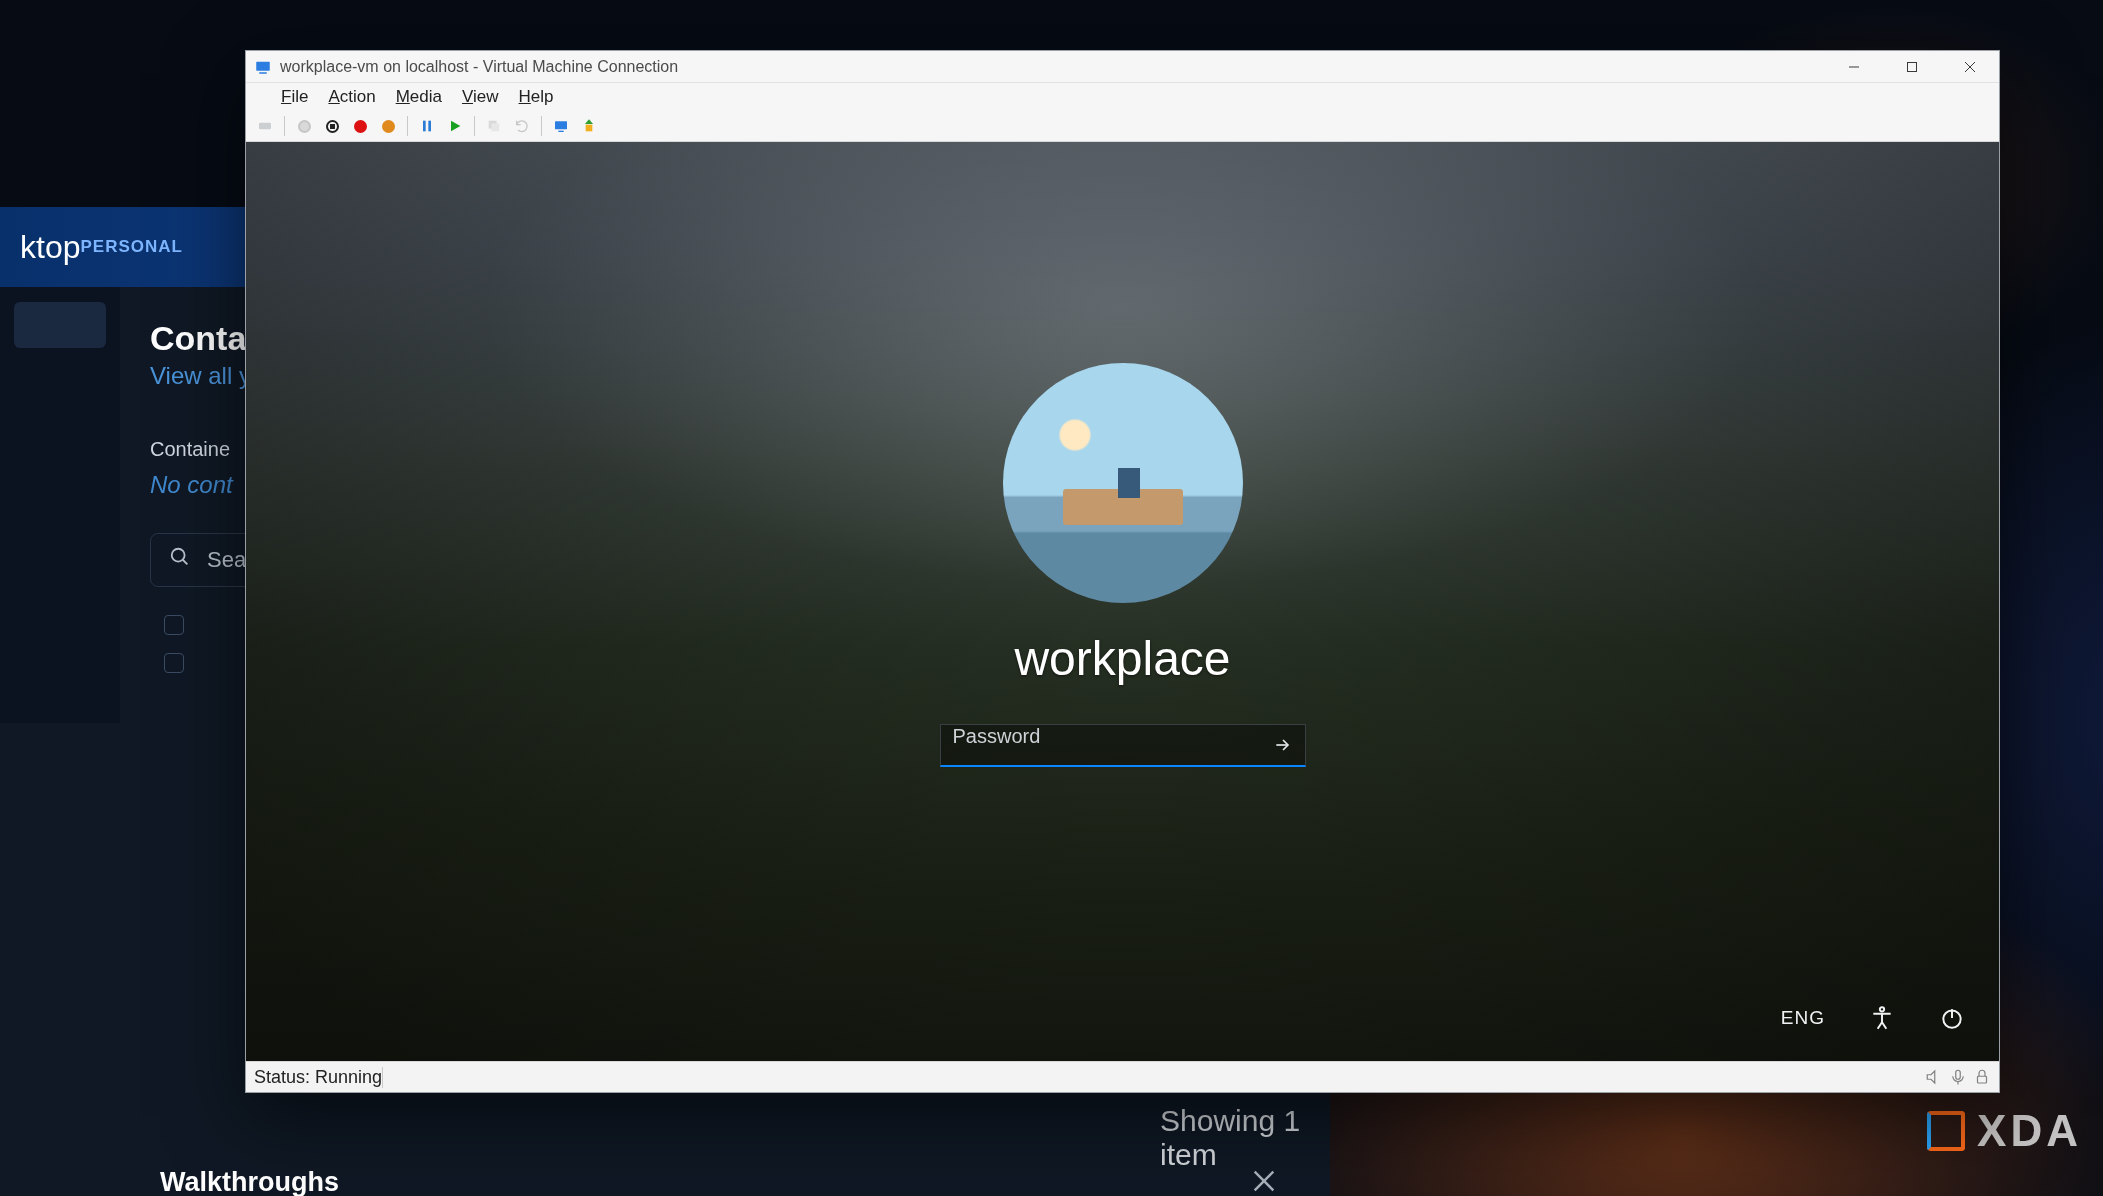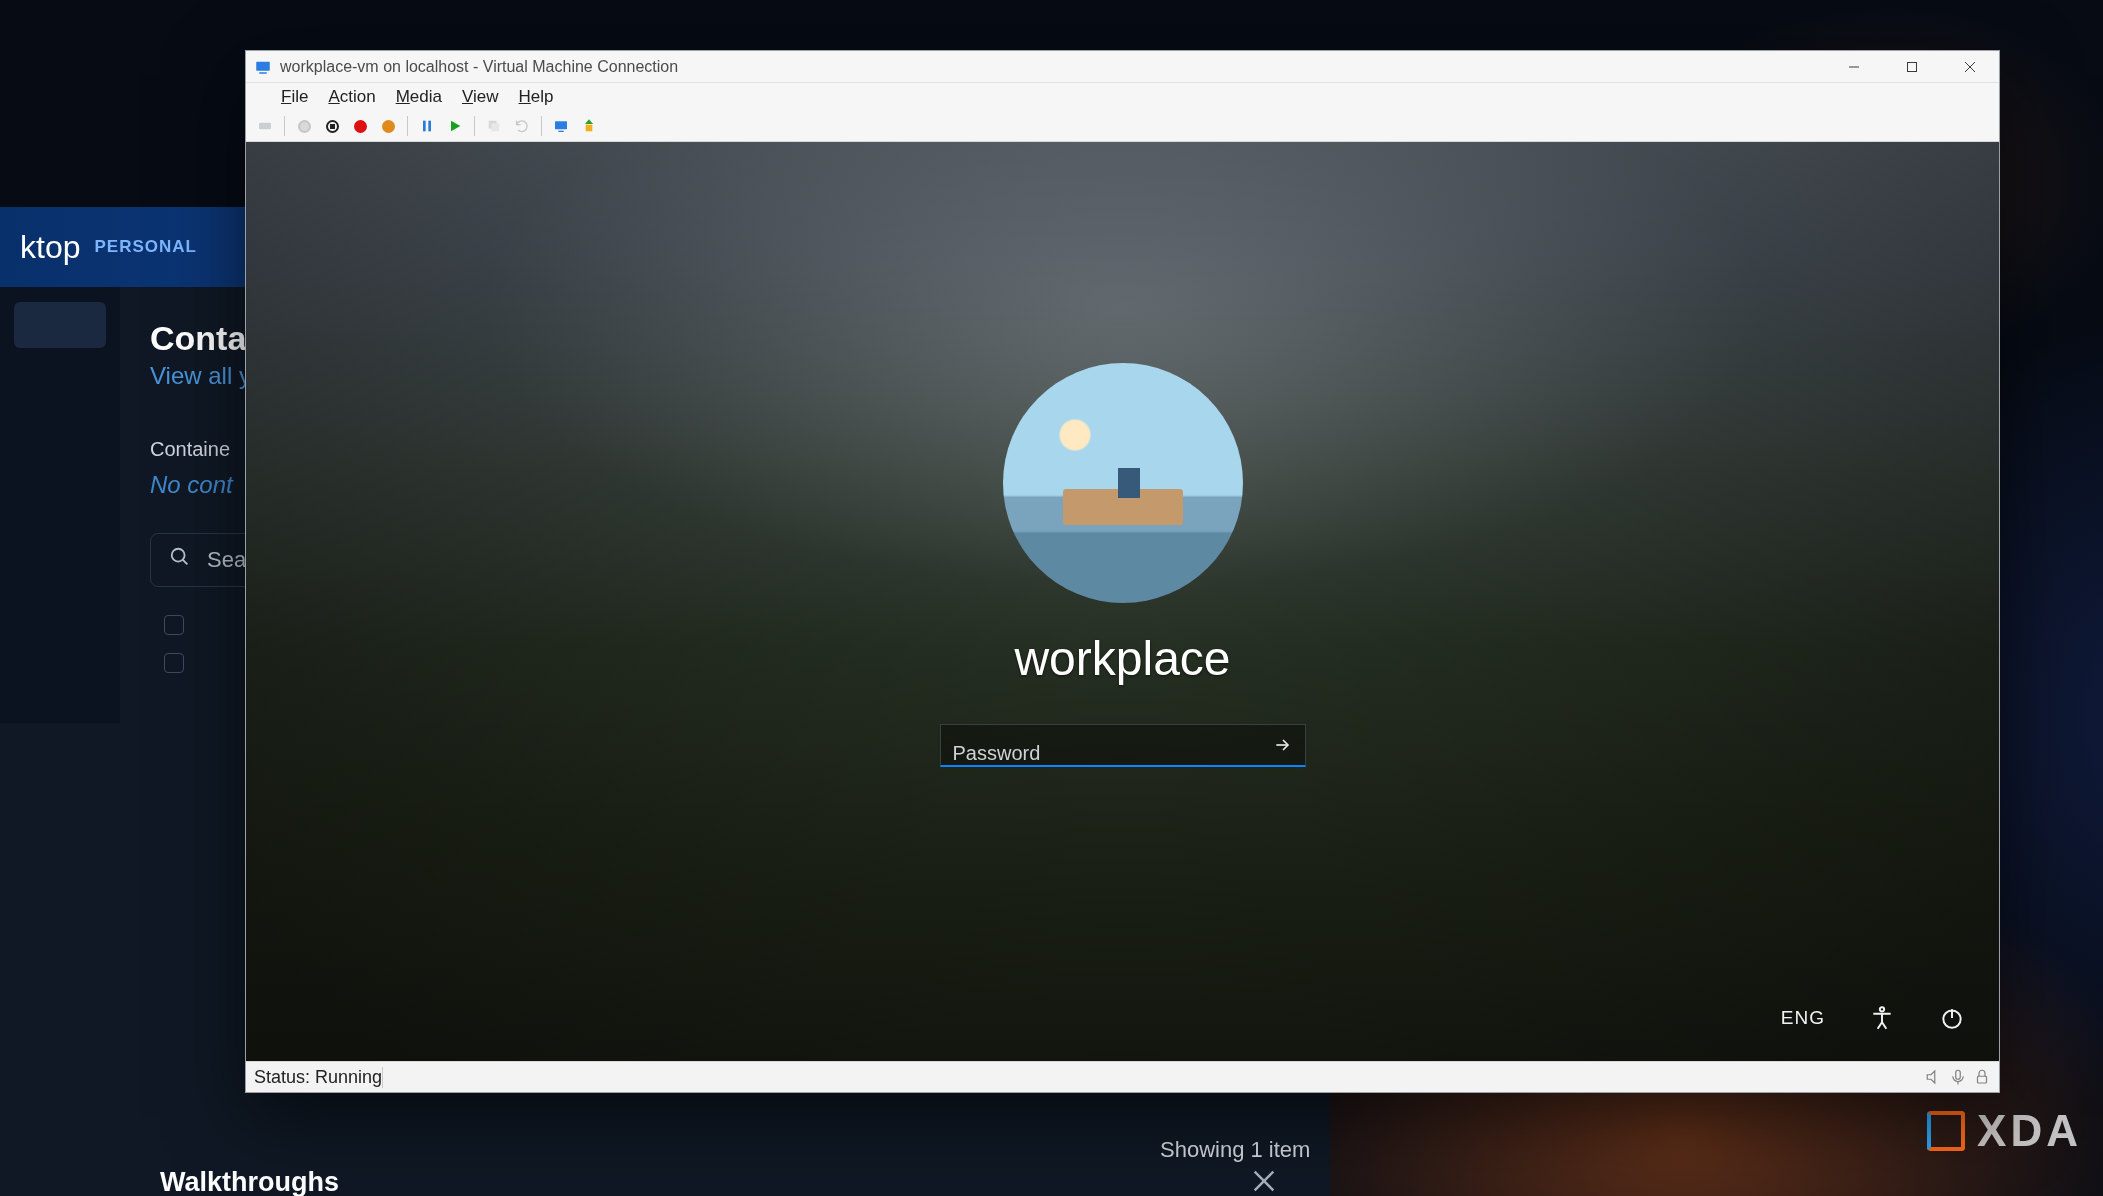--- a/index.html
+++ b/index.html
@@ -40,21 +40,21 @@
   background: #0f1824;
   color: #e6e6e6;
 }
 .docker-topbar {
   height: 80px;
   background: linear-gradient(90deg, #08306b 0%, #1d4a9e 100%);
   display: flex; align-items: center; padding-left: 20px;
 }
 .docker-brand { font-size: 32px; font-weight: 500; color: #fff; }
 .docker-personal {
-  margin-left: 14px; color: #7db5ff; font-size: 17px; letter-spacing: 1px;
+  color: #7db5ff; font-size: 17px; letter-spacing: 1px;
   font-weight: 600;
 }
 .docker-body { display: flex; }
 .docker-sidebar {
   width: 120px; background: #0b1320; padding-top: 15px;
 }
 .docker-sidebar-active {
   height: 46px; margin: 0 14px; background: #1a2840; border-radius: 6px;
 }
 .docker-main { flex: 1; padding: 32px 30px; }
@@ -68,21 +68,21 @@
   border: 1px solid #283548; border-radius: 8px;
   padding: 12px 18px; width: 560px; color: #b7c0cb; font-size: 22px;
 }
 .docker-search svg { width: 22px; height: 22px; fill: none; stroke: #b7c0cb; stroke-width: 2; }
 .docker-checkbox {
   width: 20px; height: 20px; border: 1.5px solid #3a4a60; border-radius: 4px;
   margin: 18px 0 18px 14px;
 }
 .docker-showing {
   position: absolute; left: 1160px; top: 897px; width: 200px;
-  color: #d3d7dc; font-size: 22px; margin-top: 33px;
+  color: #d3d7dc; font-size: 30px;
 }
 .docker-walkthroughs {
   position: absolute; left: 160px; top: 960px;
   color: #fff; font-size: 27px; font-weight: 700;
 }
 .docker-walk-close {
   position: absolute; left: 1250px; top: 960px; width:28px; height:28px;
   cursor:pointer;
 }
 .docker-walk-close svg { width:100%; height:100%; stroke:#aab2bc; stroke-width:2; fill:none; }
@@ -173,21 +173,21 @@
   margin-top: 28px;
   font-size: 48px; font-weight: 400; color: #fff;
   text-shadow: 0 1px 3px rgba(0,0,0,0.5);
 }
 .password-row {
   margin-top: 38px;
   width: 366px; height: 43px;
   background: rgba(0,0,0,0.35);
   border: 1px solid #3a3f45;
   border-bottom: 2px solid #0a84ff;
-  display: flex; align-items: flex-end;
+  display: flex; align-items: flex-start;
 }
 .password-field {
   flex: 1; background: transparent; border: none; outline: none;
   color: #e6e9ec; font-size: 20px; padding: 0 12px;
 }
 .password-field::placeholder { color: #cfd2d6; }
 .password-submit {
   width: 44px; height: 100%; display:flex; align-items:center; justify-content:center;
   cursor:pointer;
 }

